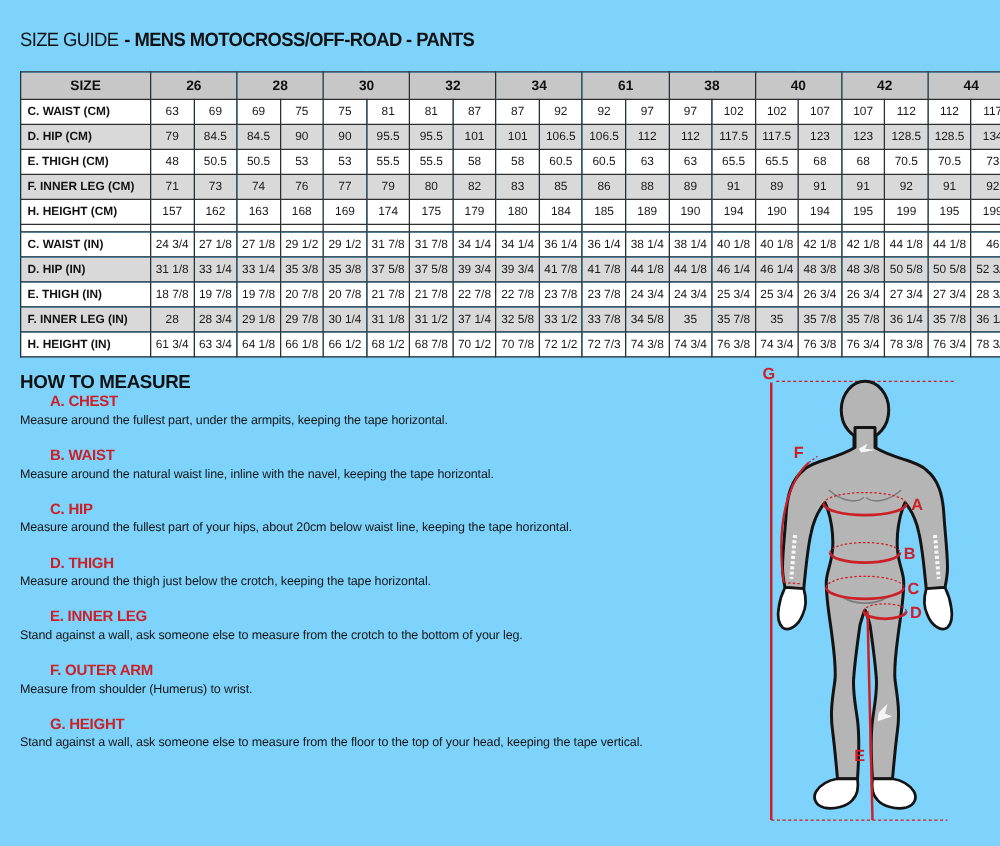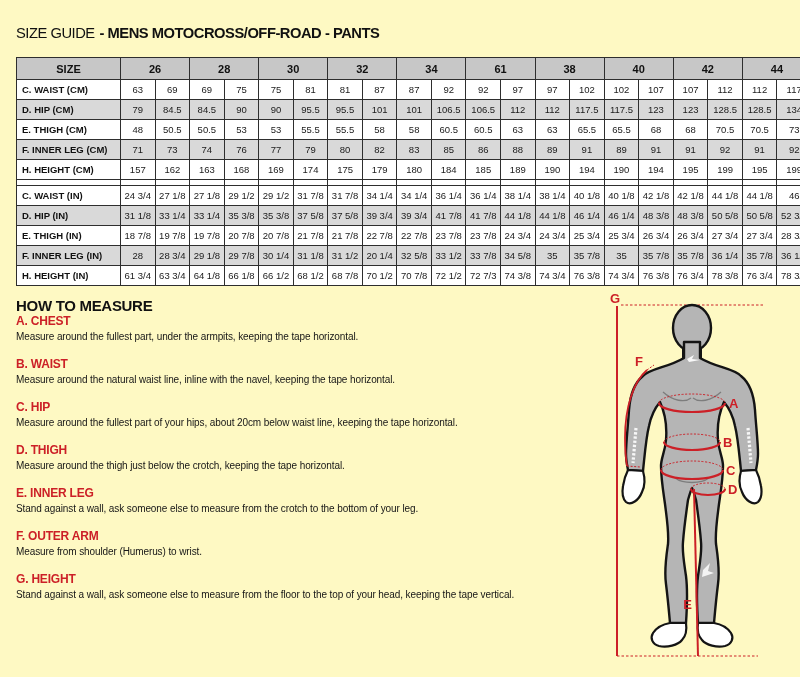--- a/index.html
+++ b/index.html
@@ -5,21 +5,21 @@
   :root{
     --accent:#cc2027;
     --body-gray:#b5b5b5;
     --header-gray:#c7c7c7;
     --stripe-gray:#d9d9d9;
     --line:#2e2e2e;
   }
   *{box-sizing:border-box;margin:0;padding:0;}
   html,body{width:800px;height:677px;background:#fff;overflow:hidden;
     font-family:"Liberation Sans","DejaVu Sans",sans-serif;color:#111;}
-  #page{position:relative;width:800px;height:677px;background:#fef9c3;}
+  #page{position:relative;width:800px;height:677px;background:#7dd3fc;}
 
   
   #title{position:absolute;left:16px;top:24px;font-size:15.5px;letter-spacing:-0.5px;
     white-space:nowrap;transform:scaleX(.95);transform-origin:left center;}
   #title .t-prefix{font-weight:400;}
   #title .t-rest{font-weight:700;margin-left:5px;}
 
   
   #size-table{position:absolute;left:16px;top:57px;width:796px;
     border-collapse:collapse;table-layout:fixed;}
@@ -34,21 +34,21 @@
   #size-table tr.gray td{background:var(--stripe-gray);}
   #size-table tr.white td{background:#fff;}
   #size-table tr.sep td{height:6px;background:#fff;padding:0;}
 
   
   #howto{position:absolute;left:16px;top:297px;width:600px;}
   #howto .howto-heading{font-size:15px;font-weight:700;letter-spacing:-0.3px;
     }
   .measure-item{margin-bottom:13px;}
   .measure-label{color:var(--accent);font-weight:700;font-size:12px;
-    line-height:15px;letter-spacing:-0.2px;}
+    line-height:15px;letter-spacing:-0.2px;margin-left:24px;}
   .measure-text{font-size:10px;line-height:15px;letter-spacing:-0.1px;
     white-space:nowrap;color:#161616;}
 
   
   #figure{position:absolute;left:595px;top:280px;width:205px;height:397px;}
   #figure svg{display:block;width:205px;height:397px;}
   .fig-label{font-family:"Liberation Sans","DejaVu Sans",sans-serif;
     font-size:13px;font-weight:700;fill:var(--accent);}
 </style>
 </head>
@@ -309,21 +309,21 @@
         </tr>
         <tr class="data gray">
           <td class="row-label">F. INNER LEG (IN)</td>
           <td class="val">28</td>
           <td class="val">28 3/4</td>
           <td class="val">29 1/8</td>
           <td class="val">29 7/8</td>
           <td class="val">30 1/4</td>
           <td class="val">31 1/8</td>
           <td class="val">31 1/2</td>
-          <td class="val">20 1/4</td>
+          <td class="val">37 1/4</td>
           <td class="val">32 5/8</td>
           <td class="val">33 1/2</td>
           <td class="val">33 7/8</td>
           <td class="val">34 5/8</td>
           <td class="val">35</td>
           <td class="val">35 7/8</td>
           <td class="val">35</td>
           <td class="val">35 7/8</td>
           <td class="val">35 7/8</td>
           <td class="val">36 1/4</td>

